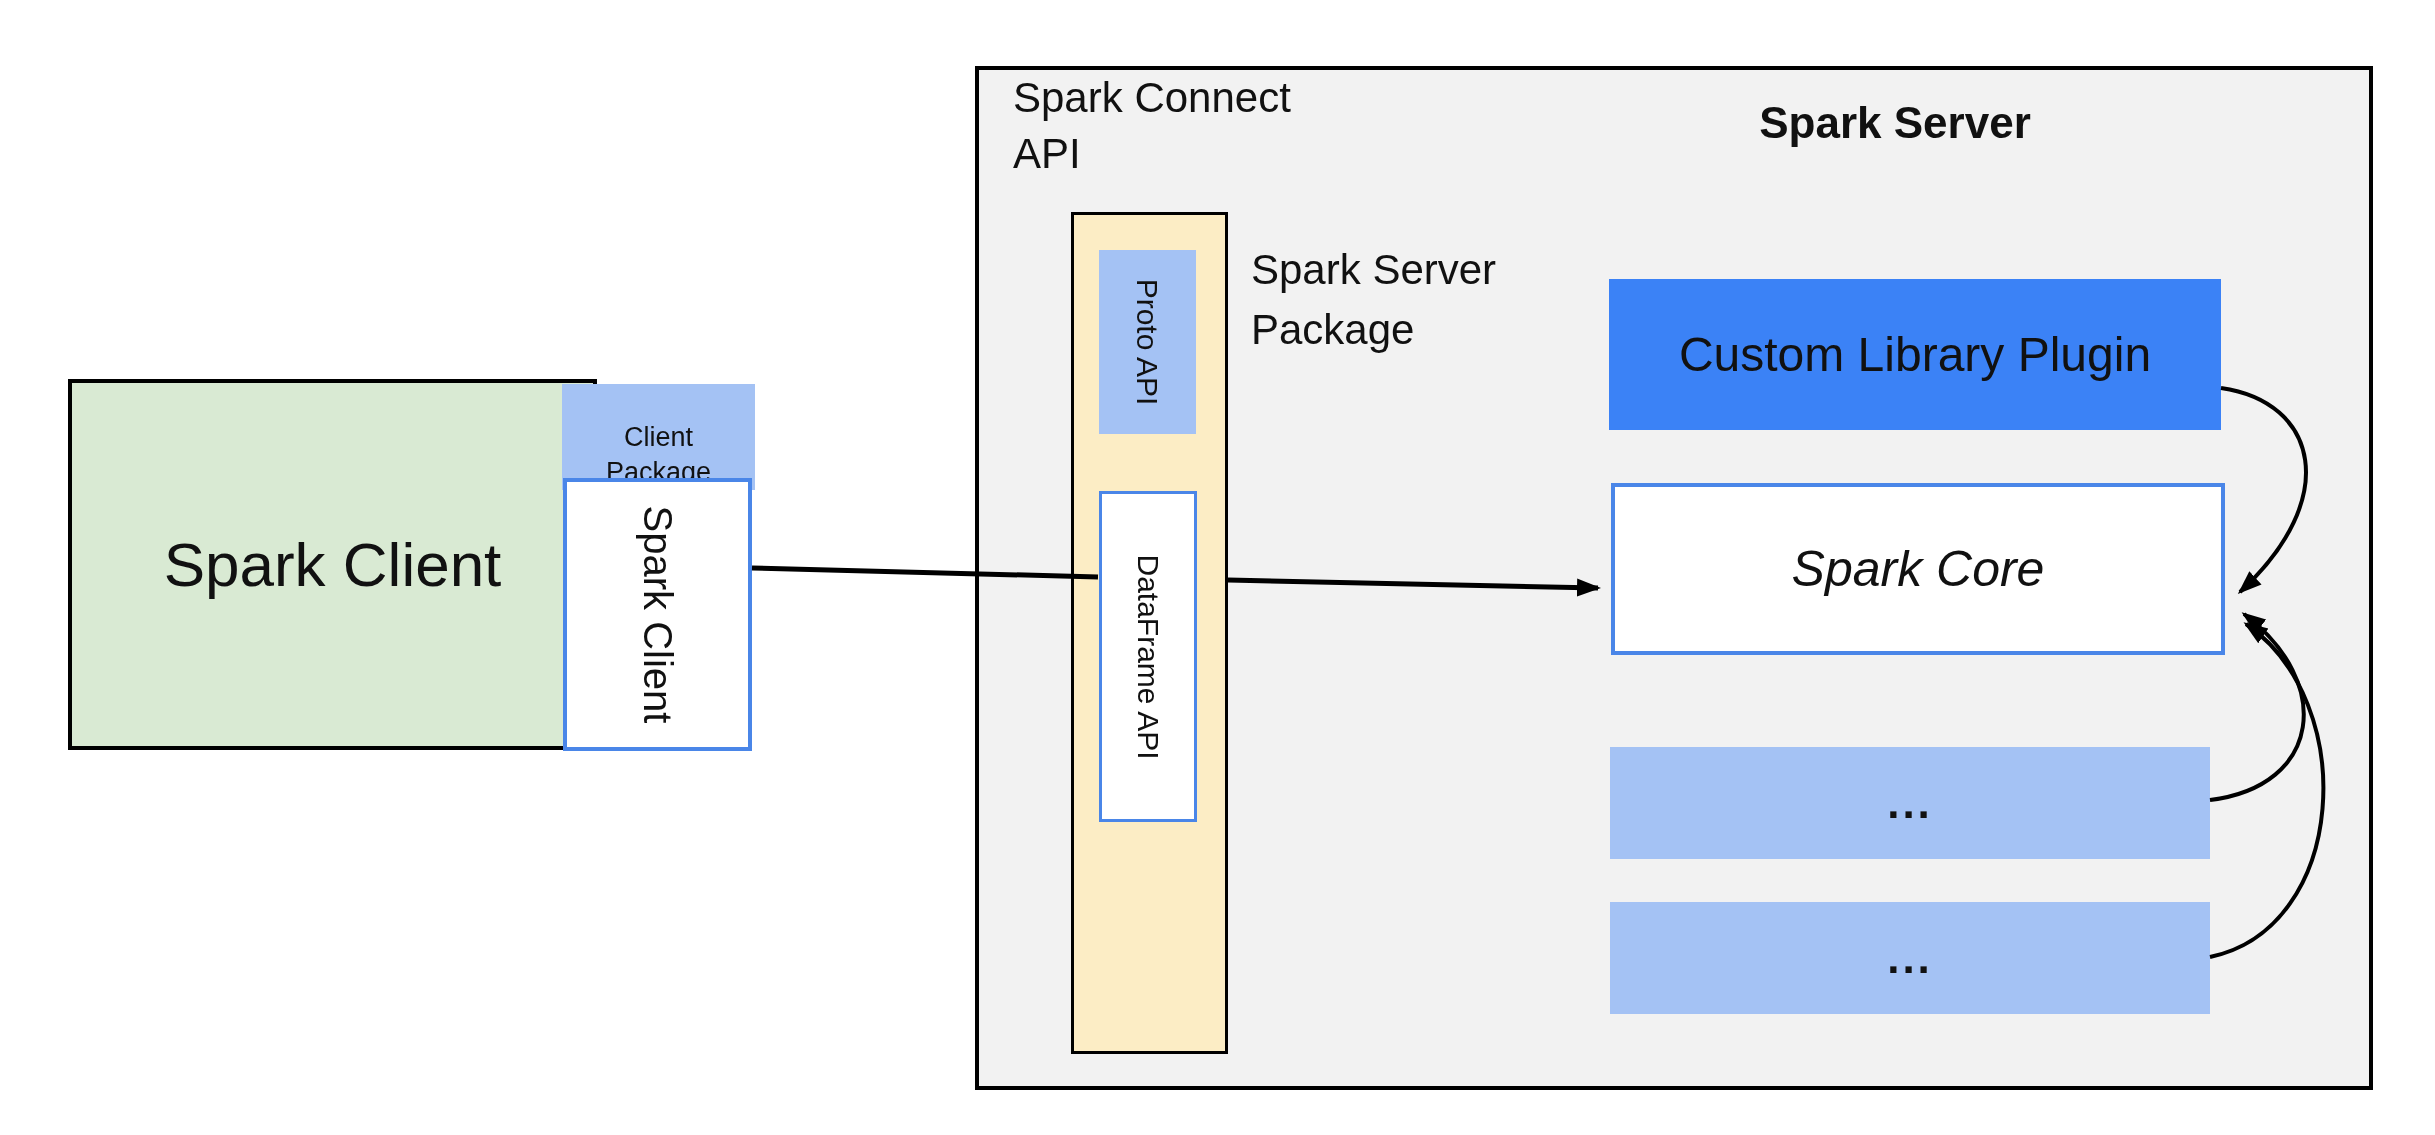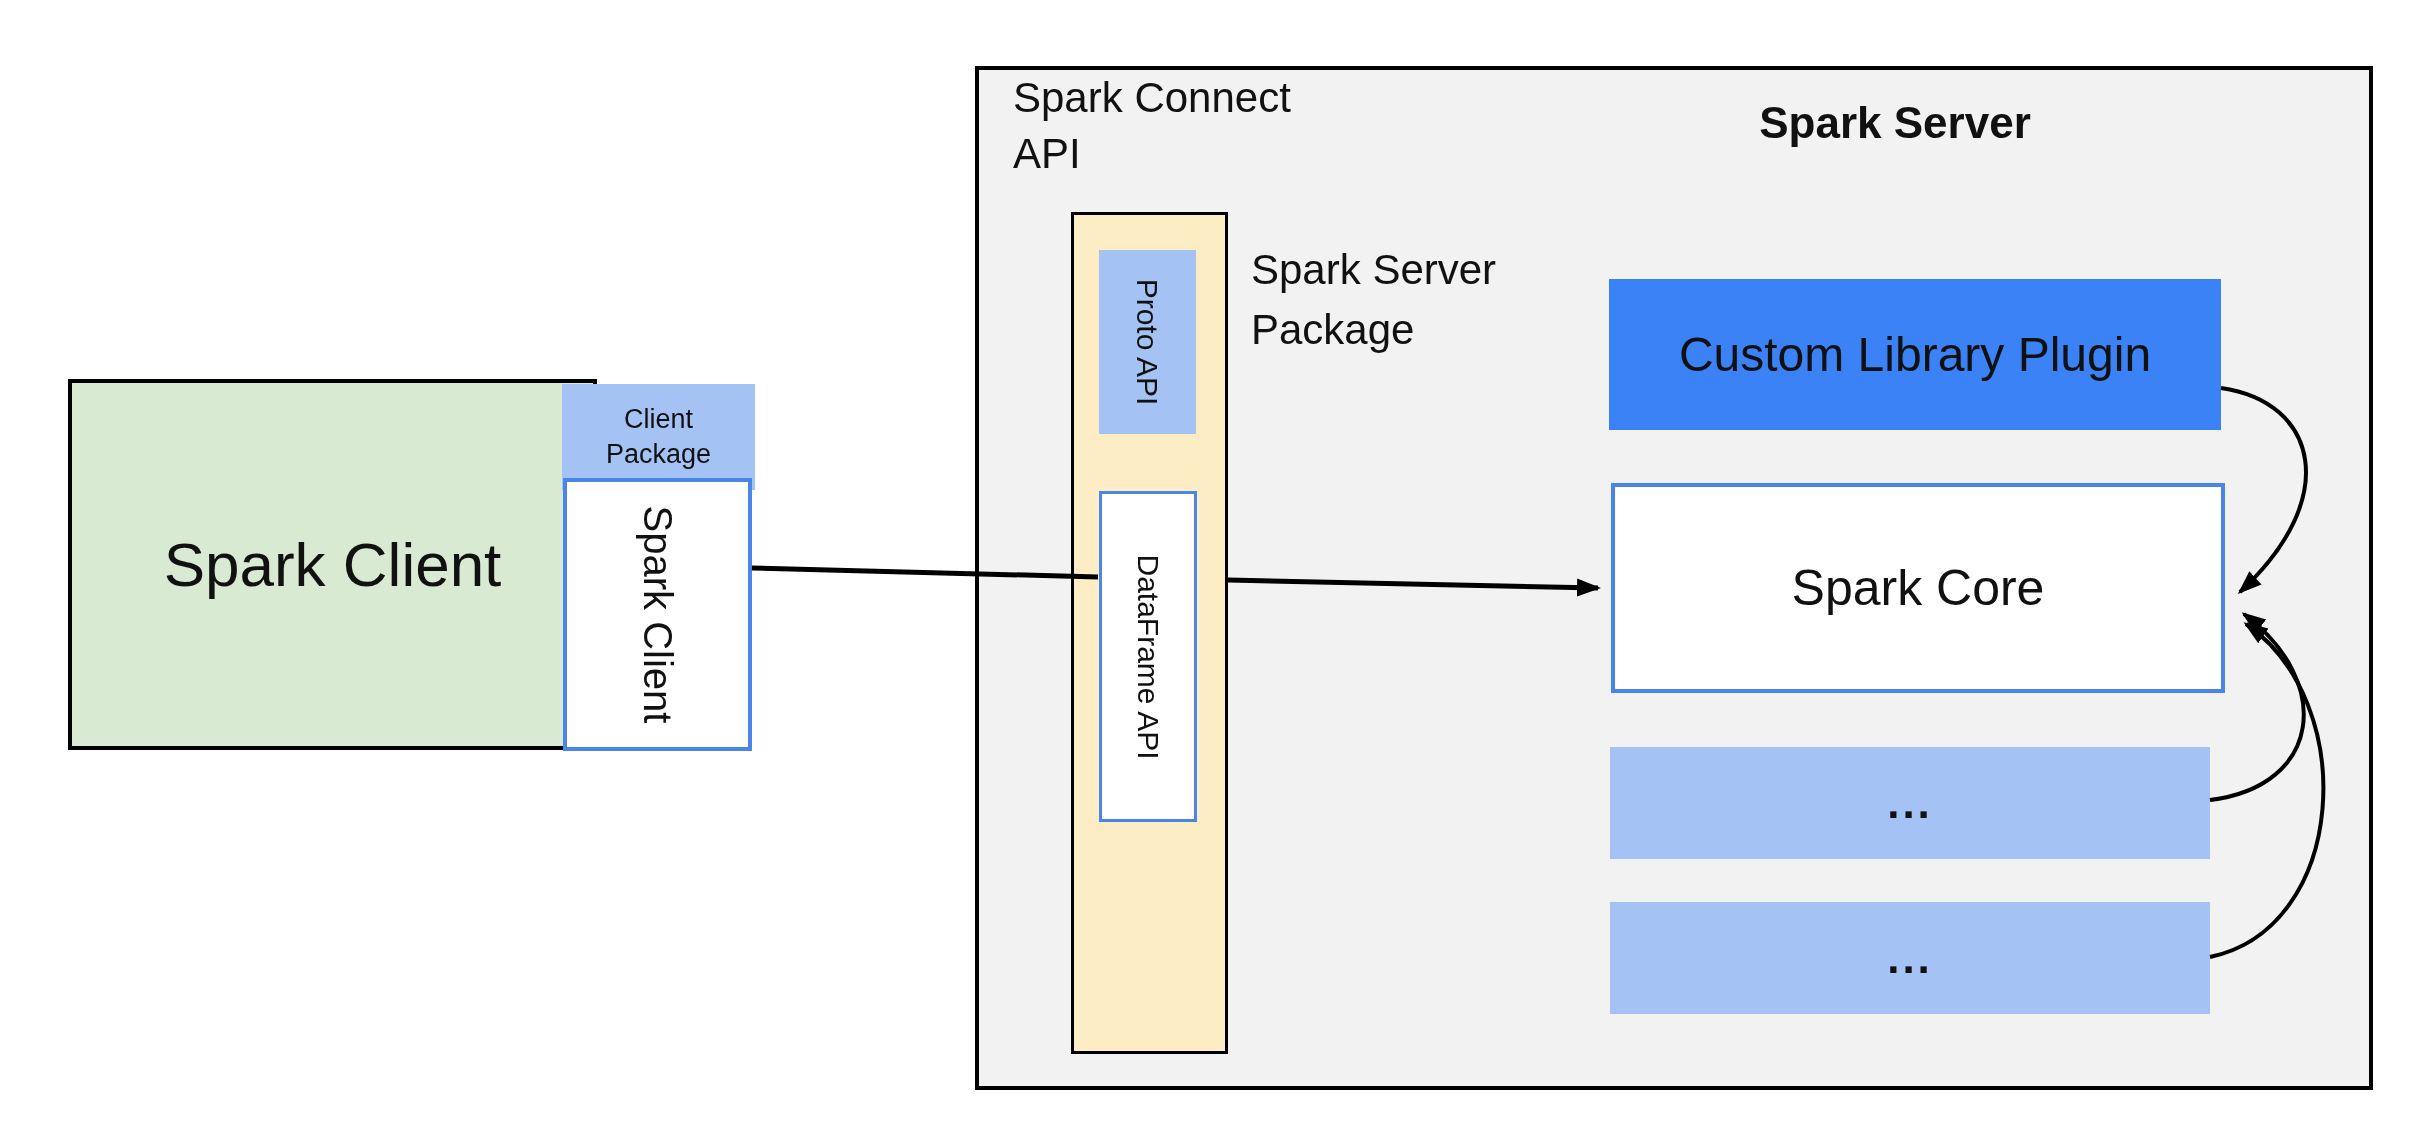--- a/index.html
+++ b/index.html
@@ -7,35 +7,35 @@
     position:relative;width:2435px;height:1135px;background:#ffffff;overflow:hidden;
     font-family:"Liberation Sans","DejaVu Sans",sans-serif;color:#111111;
   }
   .abs{position:absolute;box-sizing:border-box;}
   .flexc{display:flex;align-items:center;justify-content:center;text-align:center;}
 
   .gray-box{left:975px;top:66px;width:1398px;height:1024px;background:#f2f2f2;border:4px solid #000000;}
   .green-box{left:68px;top:379px;width:529px;height:371px;background:#d9ead3;border:4px solid #000000;flex-direction:column;}
   .green-box .line{font-size:62px;line-height:78px;}
 
-  .client-package{left:562px;top:384px;width:193px;height:106px;background:#a4c2f4;flex-direction:column;}
+  .client-package{left:562px;top:384px;width:193px;height:106px;background:#a4c2f4;flex-direction:column;justify-content:flex-end;}
   .client-package .line{font-size:27px;line-height:35px;}
 
   .spark-client-box{left:563px;top:478px;width:189px;height:273px;background:#ffffff;border:4px solid #4a86e8;}
   .vtext{white-space:nowrap;transform:rotate(90deg);}
 
   .tan-box{left:1071px;top:212px;width:157px;height:842px;background:#fcedc5;border:3px solid #000000;}
   .proto-box{left:1099px;top:250px;width:97px;height:184px;background:#a4c2f4;}
   .proto-box .vtext{font-size:30px;}
   .df-box{left:1099px;top:491px;width:98px;height:331px;background:#ffffff;border:3px solid #4a86e8;}
   .df-box .vtext{font-size:30px;}
   .spark-client-box .vtext{font-size:40px;}
 
   .clp-box{left:1609px;top:279px;width:612px;height:151px;background:#3b82f6;font-size:48px;}
-  .core-box{left:1611px;top:483px;width:614px;height:210px;background:#ffffff;border:4px solid #4a86e8;font-size:50px;}
+  .core-box{left:1611px;top:483px;width:614px;height:172px;background:#ffffff;border:4px solid #4a86e8;font-size:50px;font-style:italic;}
   .dots-box{background:#a4c2f4;font-size:44px;font-weight:bold;letter-spacing:3px;}
   .dots-1{left:1610px;top:747px;width:600px;height:112px;}
   .dots-2{left:1610px;top:902px;width:600px;height:112px;}
 
   .lbl-connect{left:1013px;top:70px;width:300px;font-size:42px;line-height:56px;}
   .lbl-server{left:1595px;top:96px;width:600px;text-align:center;font-size:44px;line-height:54px;font-weight:bold;}
   .lbl-server-lib{left:1251px;top:240px;width:420px;text-align:left;font-size:42px;line-height:60px;}
 
   .overlay{left:0;top:0;width:2435px;height:1135px;pointer-events:none;}
 </style>

